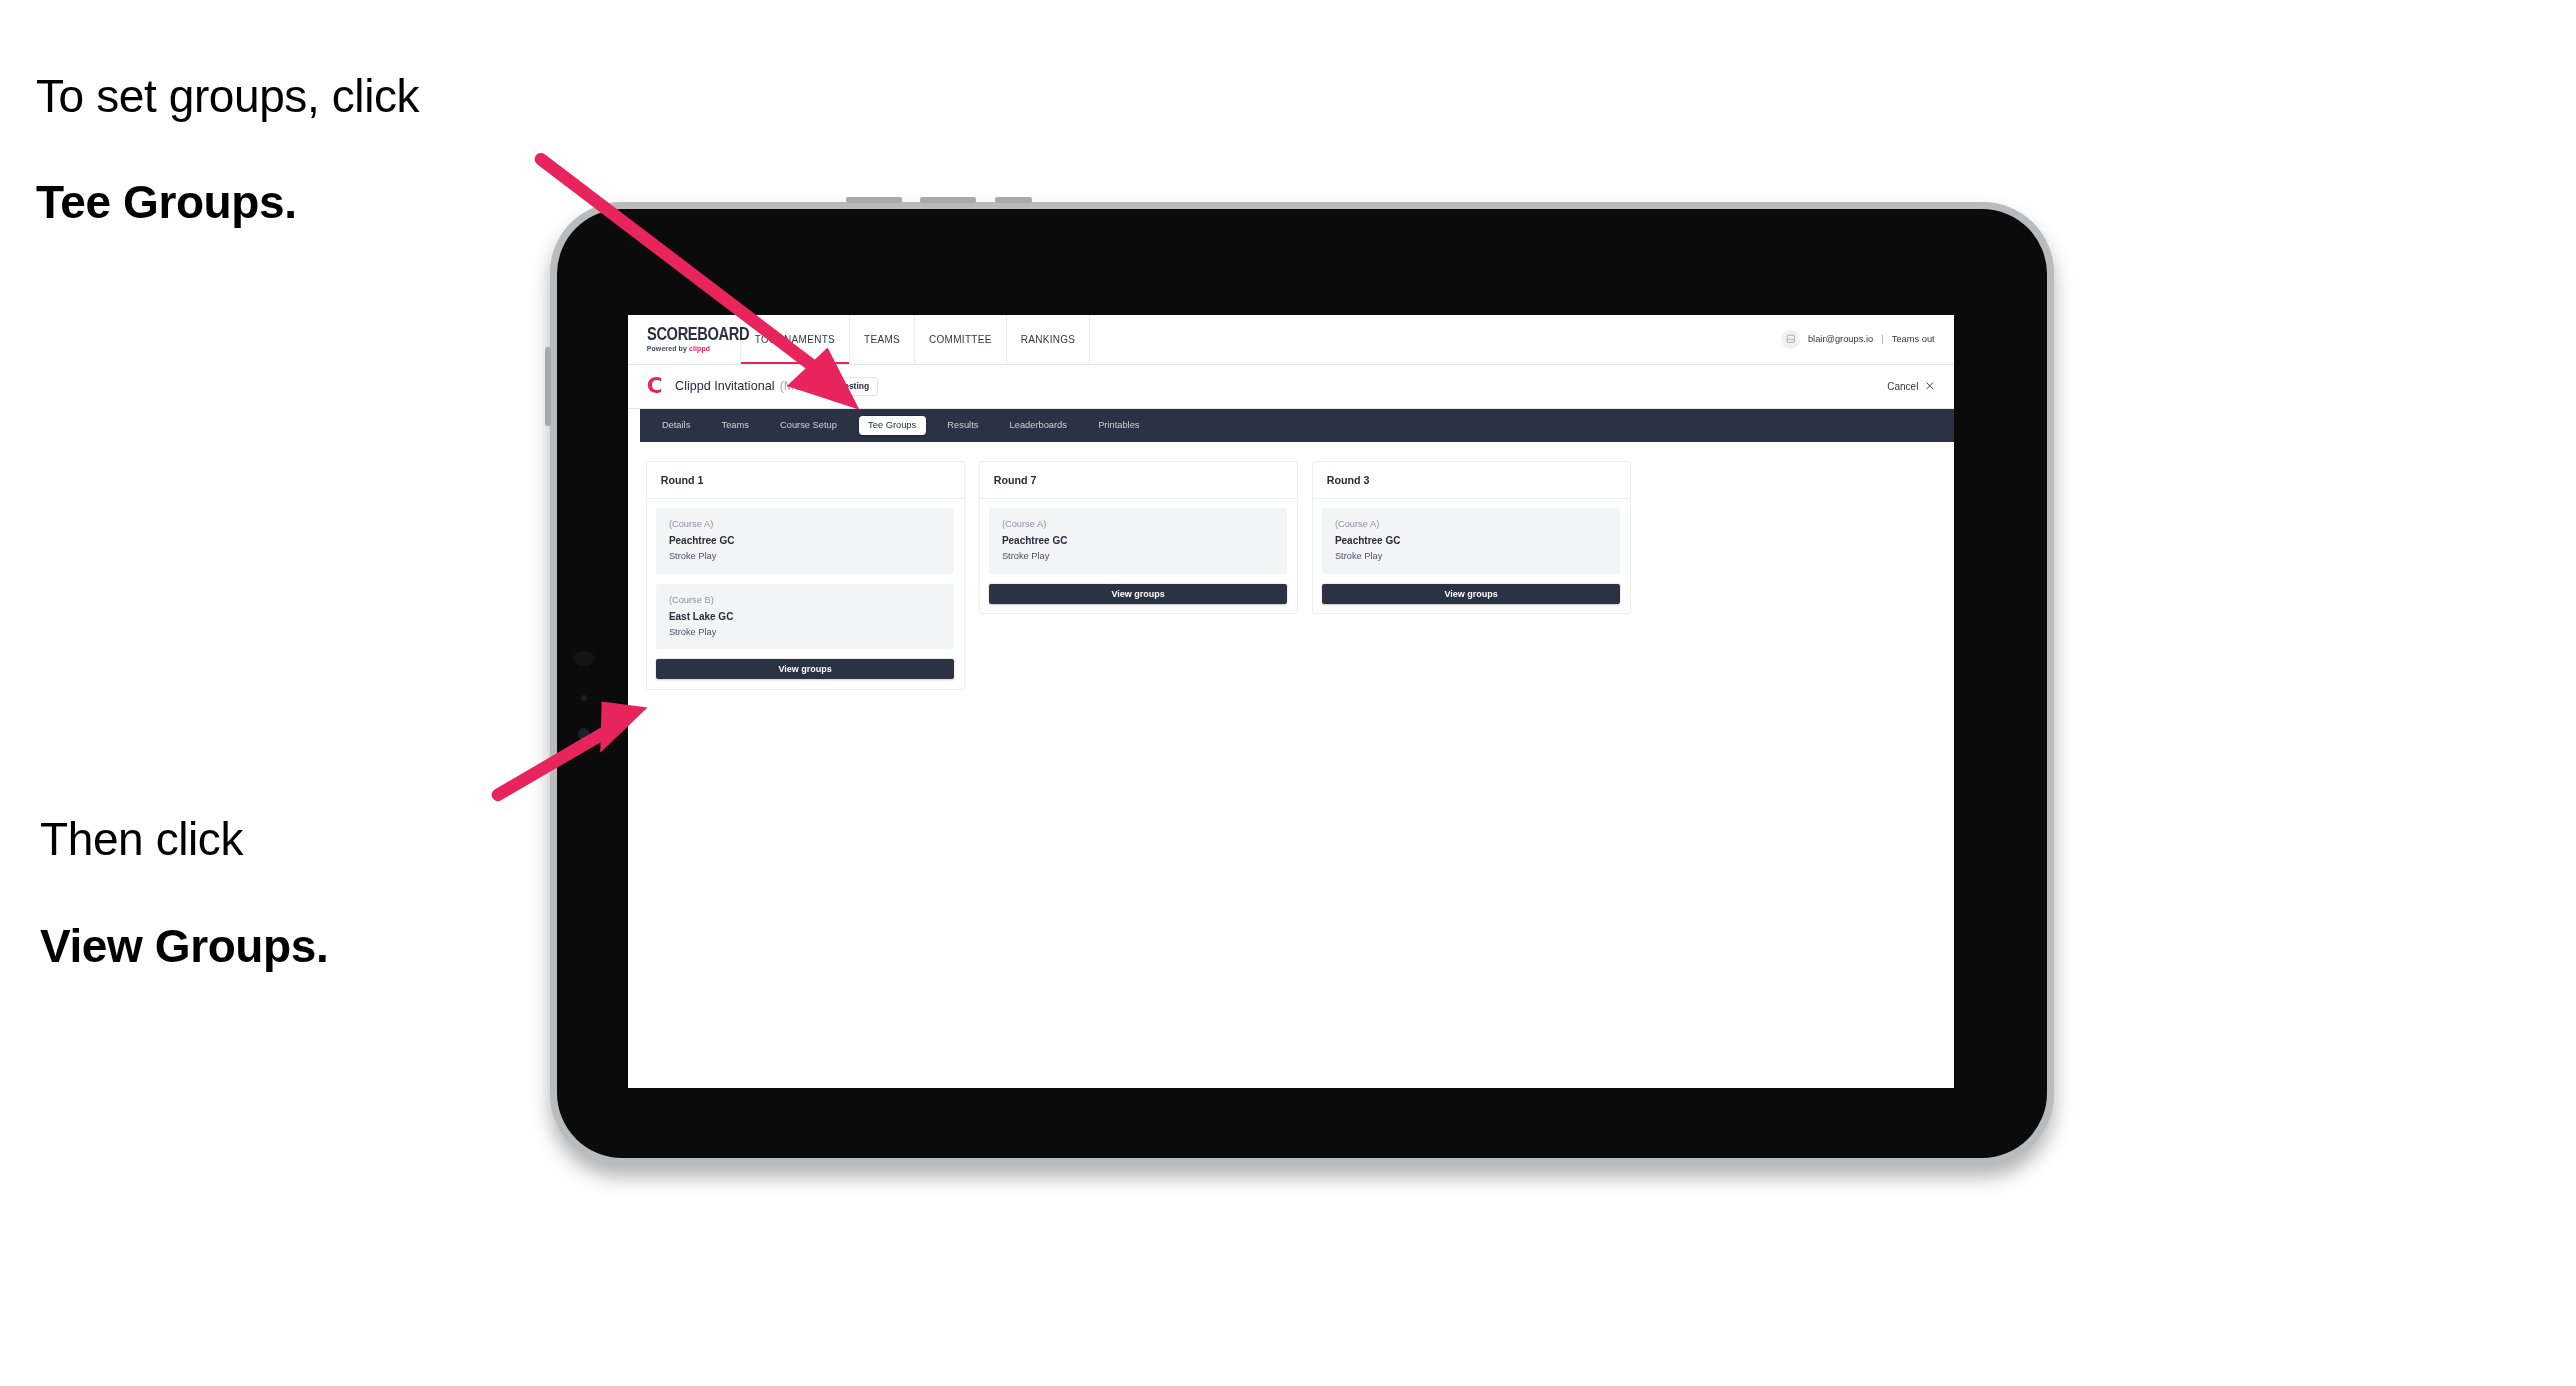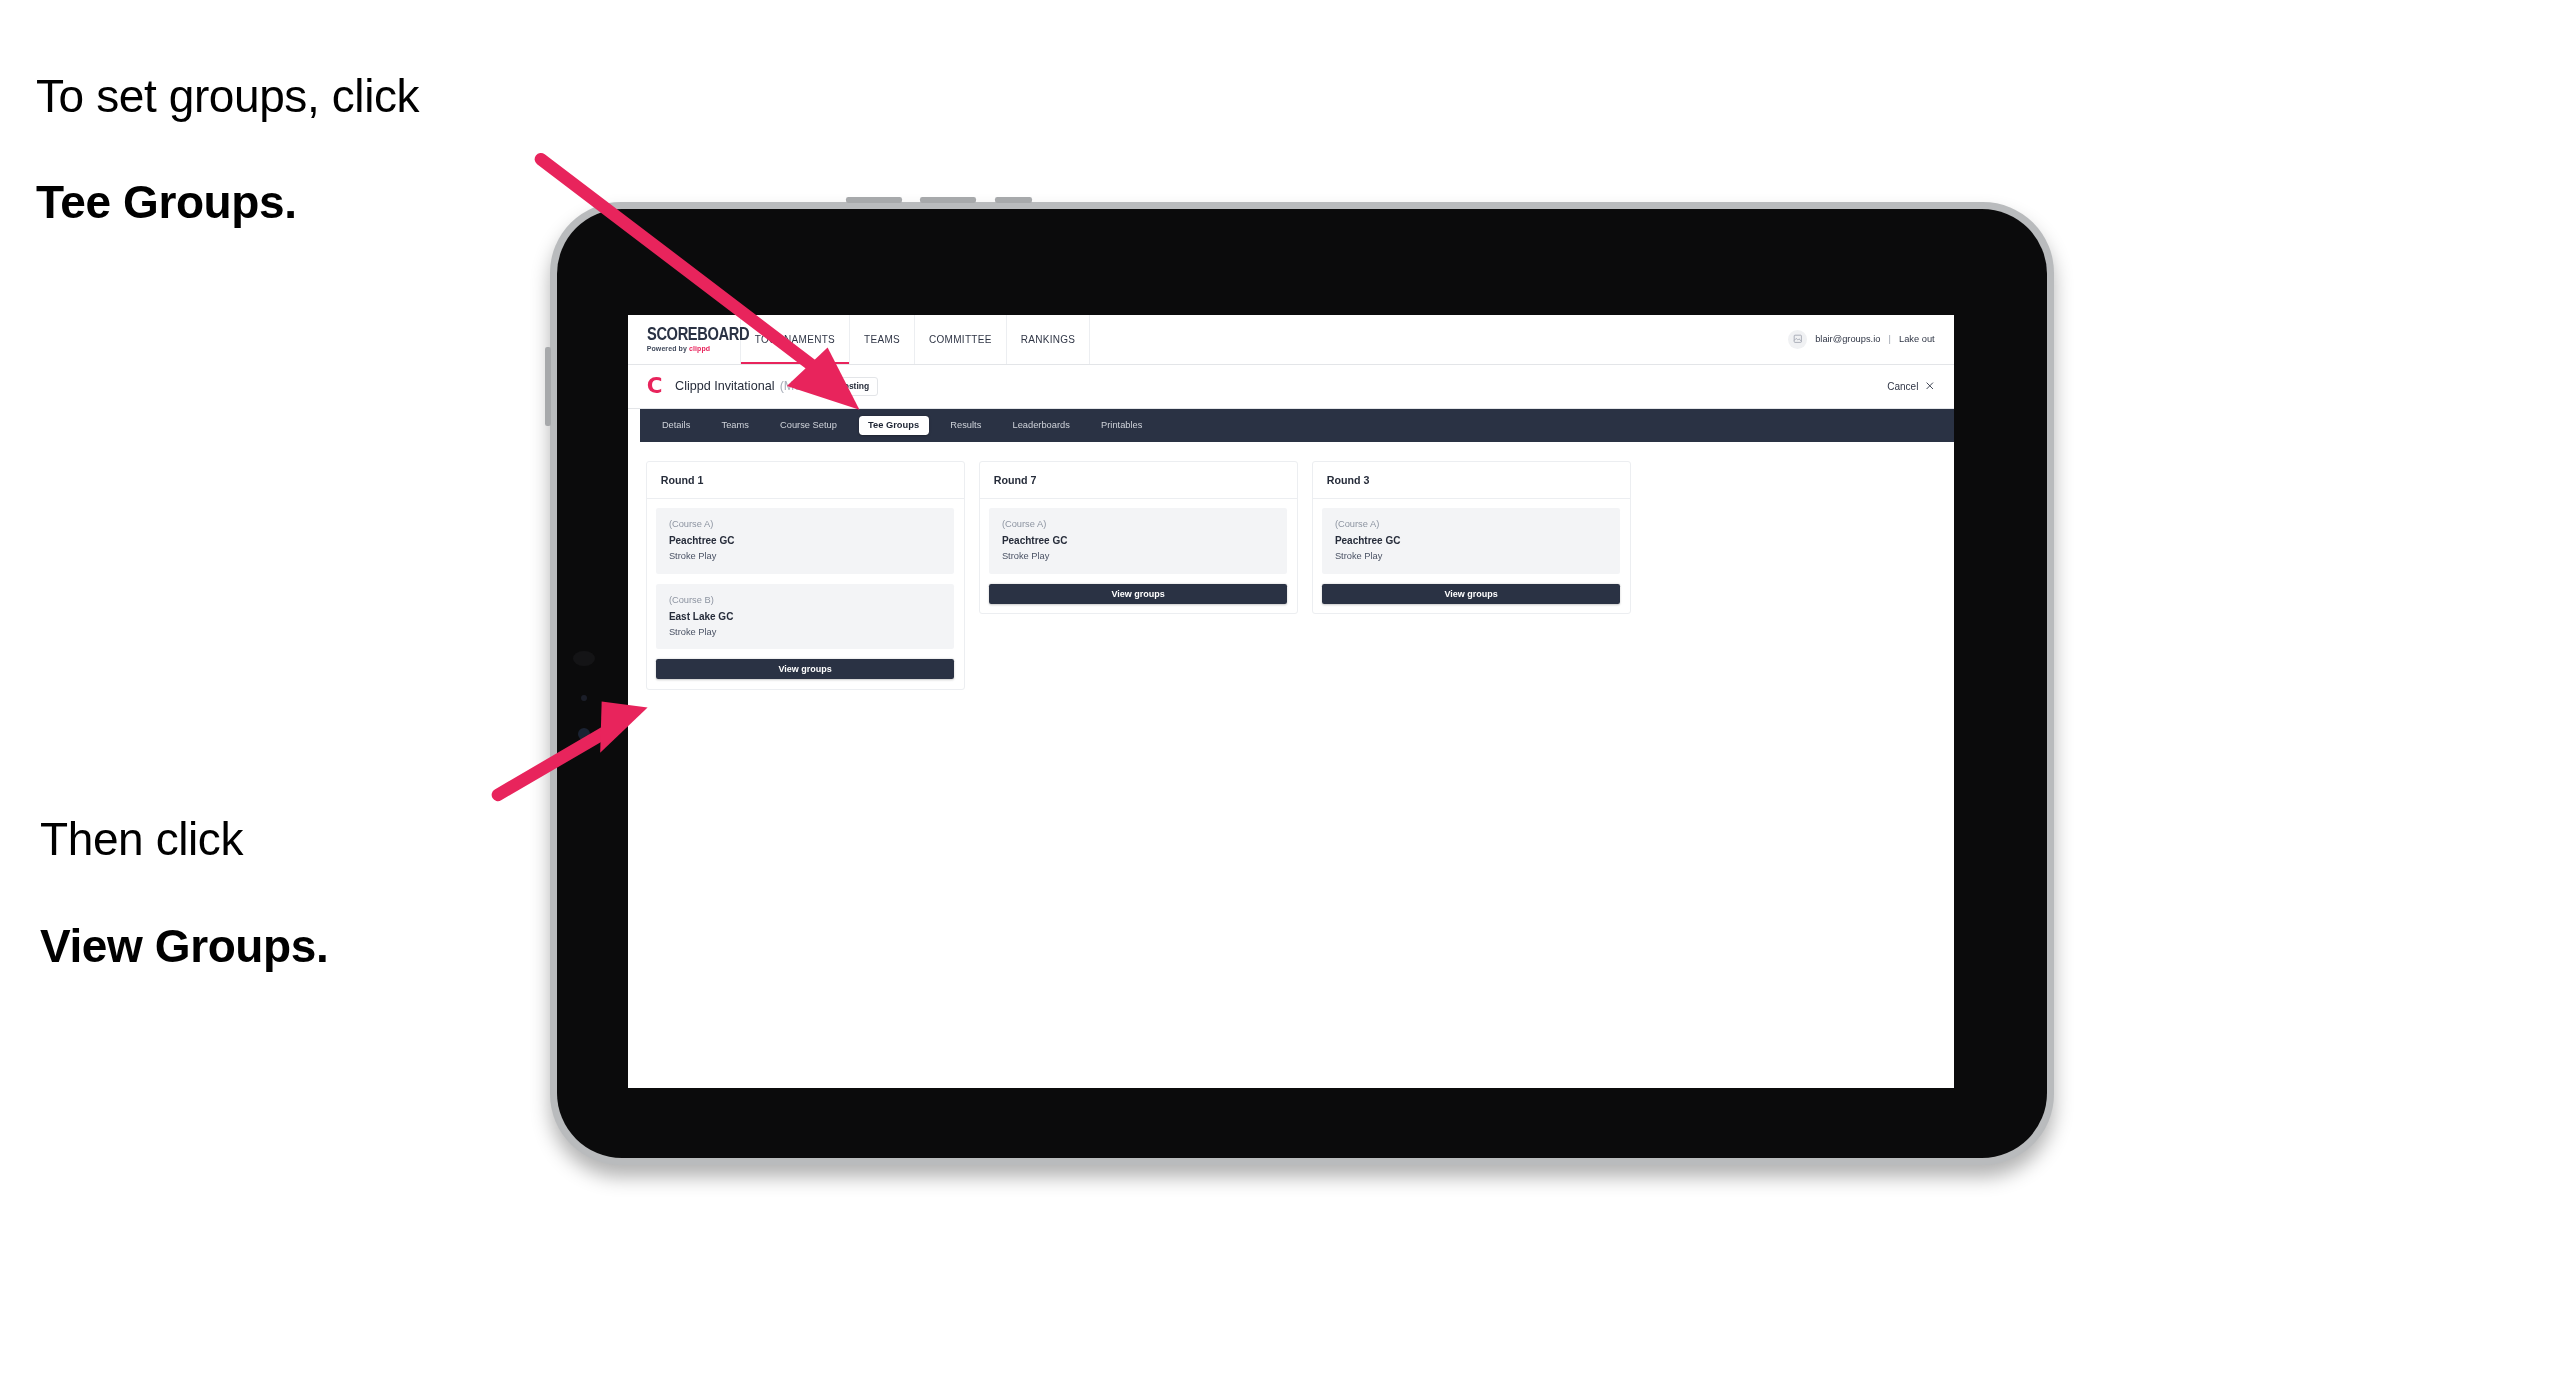--- a/index.html
+++ b/index.html
@@ -214,21 +214,21 @@
     font-size: 9.3px;
     color: #cfd3da;
     padding: 4.4px 9.6px;
     border-radius: 3.7px;
     cursor: pointer;
     white-space: nowrap;
   }
   .tab.active {
     background: #ffffff;
     color: #1d2433;
-    font-weight: 700;
+    font-weight: 400;
     box-shadow: 0 0.7px 2.2px rgba(0,0,0,0.30);
   }
 
   
   .content {
     padding: 19px 18px;
     display: flex;
     gap: 14px;
     align-items: flex-start;
     background: #fff;
@@ -322,21 +322,21 @@
 
           <div class="topnav-right">
             <div class="avatar">
               <svg width="9.6" height="9.6" viewBox="0 0 24 24" fill="none" stroke="currentColor" stroke-width="2">
                 <rect x="3" y="3" width="18" height="18" rx="2"></rect>
                   <path d="M3 16l5-5 4 4 3-3 6 6"></path>
               </svg>
             </div>
             <div class="user-email">blair@groups.io</div>
             <div class="sep">|</div>
-            <div class="signout">Lake out</div>
+            <div class="signout">Teams out</div>
           </div>
         </div>
 
         <div class="titlerow">
           <div class="c-logo">C</div>
           <div class="t-name">Clippd Invitational</div>
           <div class="t-gender">(Mens)</div>
           <div class="badge">Hosting</div>
           <div class="cancel">
             <span>Cancel</span>

